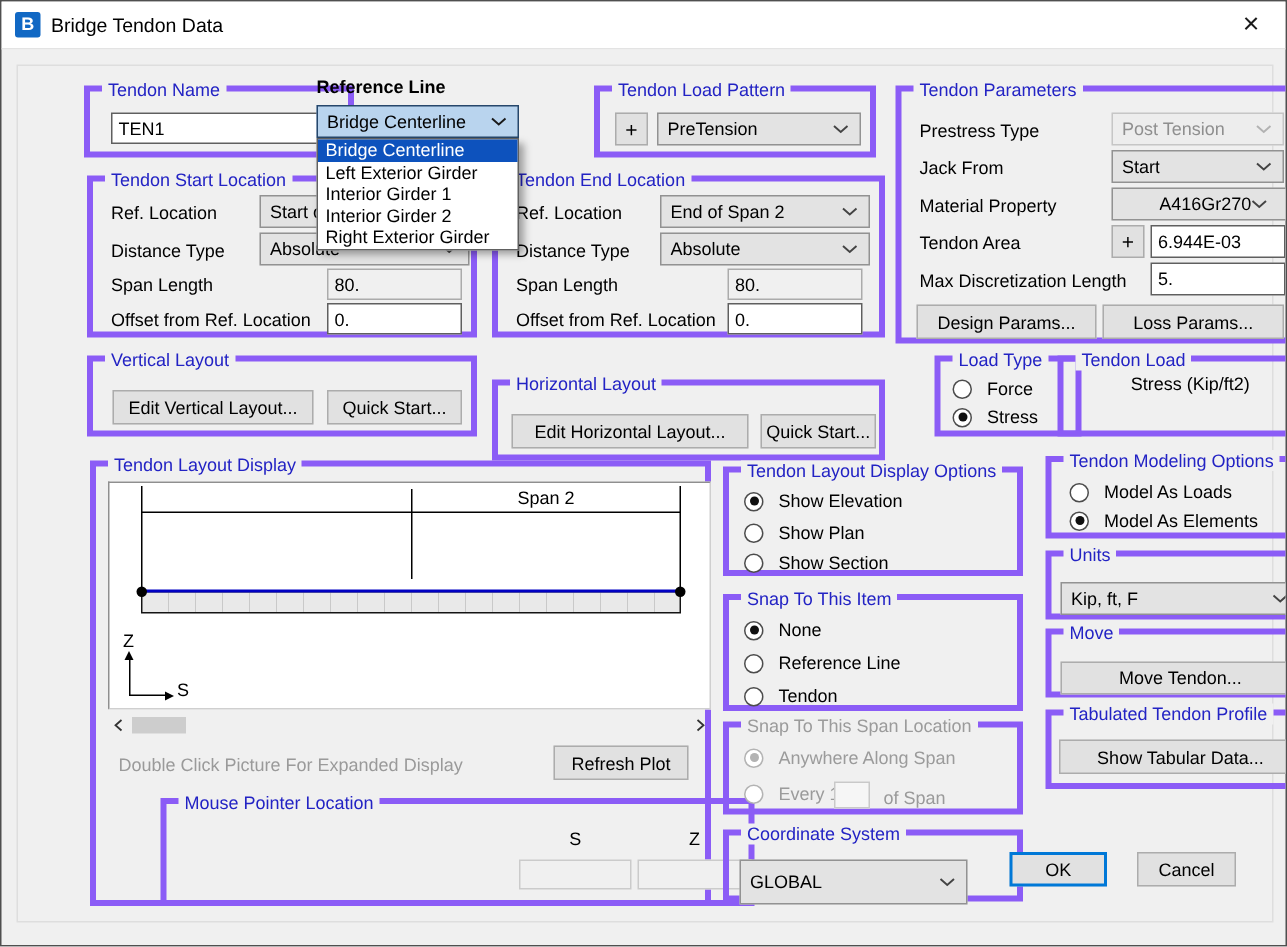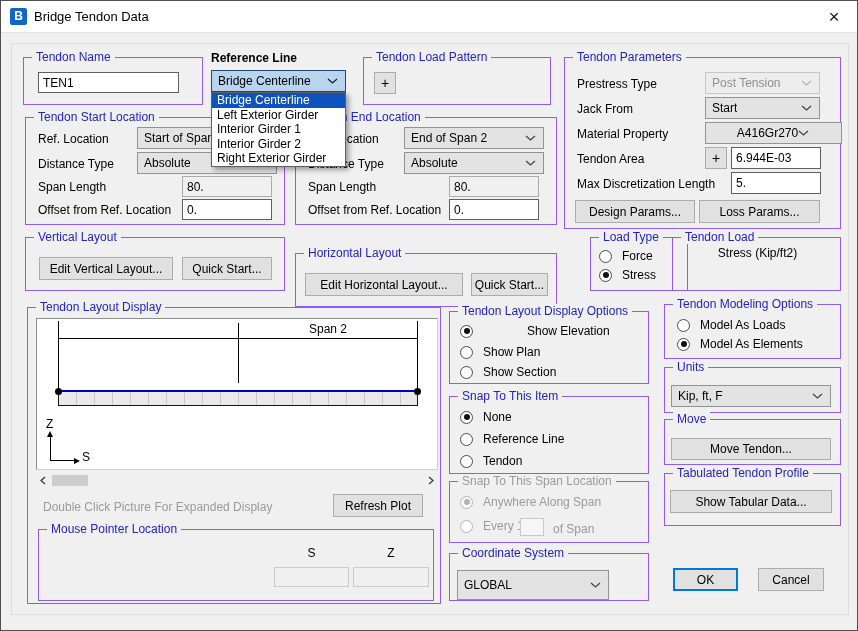--- a/index.html
+++ b/index.html
@@ -7,21 +7,21 @@
     box-sizing:border-box;font-family:"Liberation Sans",sans-serif;font-size:12px;color:#000;overflow:hidden;}
   
   .titlebar{position:absolute;left:0;top:0;right:0;height:31px;background:#ffffff;border-bottom:1px solid #e3e3e3;}
   .app-icon{position:absolute;left:9px;top:7px;width:17px;height:17px;background:#1168c4;color:#fff;
     font-weight:bold;font-size:12px;line-height:17px;text-align:center;border-radius:2px;}
   .title-text{position:absolute;left:33px;top:8px;font-size:13px;white-space:nowrap;}
   .close-btn{position:absolute;right:8px;top:3px;width:30px;height:25px;display:flex;align-items:center;
     justify-content:center;font-size:19px;color:#1a1a1a;cursor:default;}
   .outer-box{position:absolute;left:10px;top:42px;width:838px;height:572px;border:1px solid #dedede;box-sizing:border-box;}
   
-  .grp{position:absolute;border:1px solid #8b5cf6;box-sizing:border-box;}
+  .grp{position:absolute;border:4px solid #8b5cf6;box-sizing:border-box;margin-left:33px;}
   .grp-title{position:absolute;top:-8px;left:8px;background:#f0f0f0;padding:0 4px;color:#2323c4;white-space:nowrap;line-height:14px;}
   .grp.disabled .grp-title{color:#9b9b9b;}
   .lbl{position:absolute;white-space:nowrap;line-height:14px;}
   .gray{color:#9a9a9a;}
   .bold{font-weight:bold;}
   
   .combo{position:absolute;background:#e3e3e3;border:1px solid #929292;box-sizing:border-box;display:flex;
     align-items:center;justify-content:space-between;padding:0 7px 0 6px;}
   .combo .txt{white-space:nowrap;overflow:hidden;}
   .combo.disabled{background:#ededed;border-color:#c6c6c6;color:#8f8f8f;}
@@ -77,20 +77,26 @@
   <div class="grp" style="left:22px;top:56px;width:180px;height:48px;">
     <span class="grp-title">Tendon Name</span>
     <input class="tfield" style="left: 14px; top: 14px; width: 141px; height: 21px;" value="TEN1">
   </div>
 
   <div class="lbl bold" style="left:210px;top:50px;">Reference Line</div>
 
   <div class="grp" style="left:362px;top:56px;width:188px;height:48px;">
     <span class="grp-title">Tendon Load Pattern</span>
     <div class="btn" style="left:10px;top:14px;width:22px;height:22px;font-size:14px;">+</div>
+    <div class="combo" style="left:38px;top:14px;width:136px;height:22px;">
+      <span class="txt">PreTension</span>
+      <svg width="11" height="6" viewBox="0 0 11 6">
+          <path d="M1 1 L5.5 5 L10 1" fill="none" stroke="#444" stroke-width="1.3"></path>
+        </svg>
+    </div>
   </div>
 
   <div class="grp" style="left:563px;top:56px;width:277px;height:172px;">
     <span class="grp-title">Tendon Parameters</span>
     <div class="lbl" style="left:12px;top:19px;">Prestress Type</div>
     <div class="combo disabled" style="left:140px;top:14px;width:115px;height:22px;">
       <span class="txt">Post Tension</span>
       <svg width="11" height="6" viewBox="0 0 11 6">
           <path d="M1 1 L5.5 5 L10 1" fill="none" stroke="#b2b2b2" stroke-width="1.3"></path>
         </svg>
@@ -233,21 +239,21 @@
       <span class="grp-title">Mouse Pointer Location</span>
       <div class="lbl" style="left:235px;top:16px;width:75px;text-align:center;">S</div>
       <div class="lbl" style="left:314px;top:16px;width:76px;text-align:center;">Z</div>
       <input class="tfield ro2" readonly="" style="left: 235px; top: 37px; width: 75px; height: 20px;" value="">
       <input class="tfield ro2" readonly="" style="left: 314px; top: 37px; width: 76px; height: 20px;" value="">
     </div>
   </div>
 
   <div class="grp" style="left:448px;top:310px;width:200px;height:73px;">
     <span class="grp-title">Tendon Layout Display Options</span>
-    <div class="radio-row" style="left:10px;top:12px;gap:44px;">
+    <div class="radio-row" style="left:10px;top:12px;">
       <span class="radio-icon checked"></span>
       <span class="rlabel">Show Elevation</span>
     </div>
     <div class="radio-row" style="left:10px;top:33px;">
       <span class="radio-icon"></span>
       <span class="rlabel">Show Plan</span>
     </div>
     <div class="radio-row" style="left:10px;top:53px;">
       <span class="radio-icon"></span>
       <span class="rlabel">Show Section</span>

